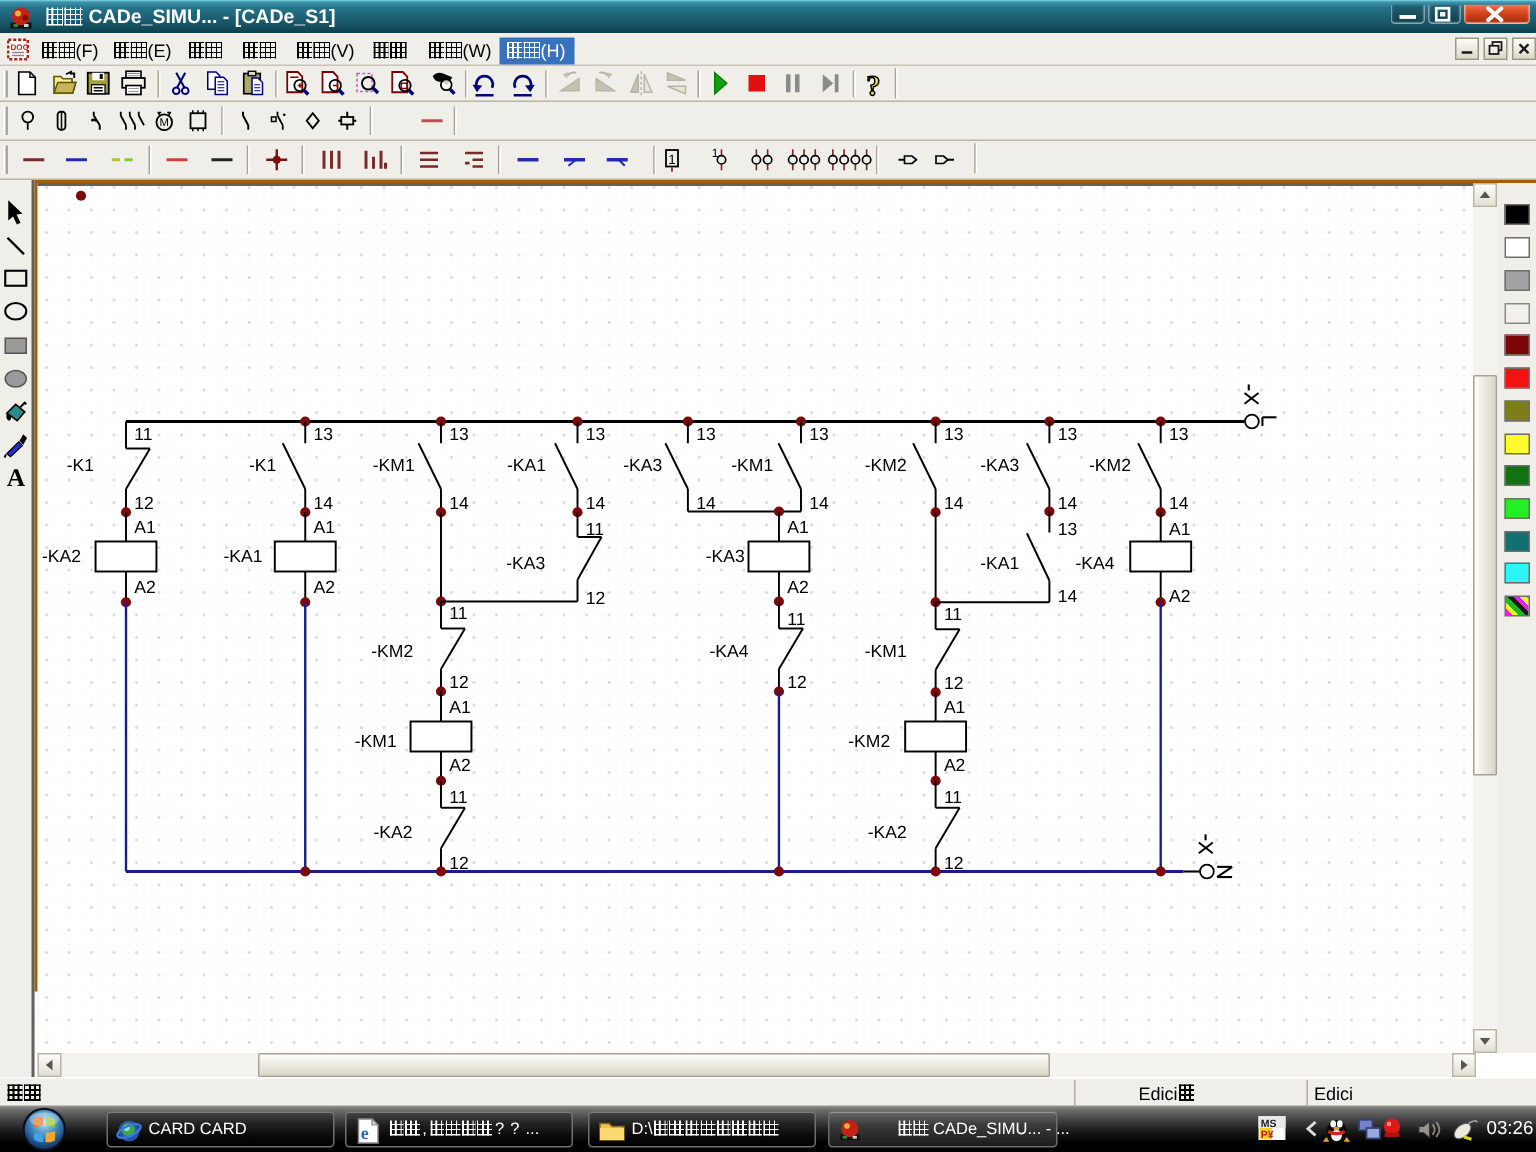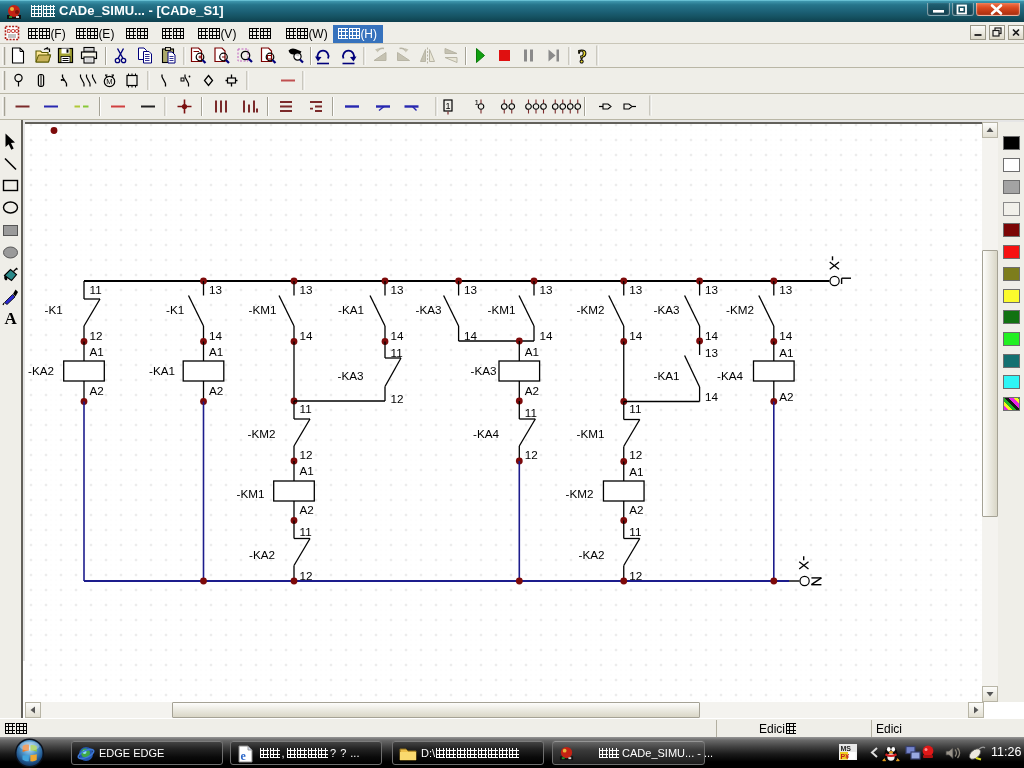--- a/index.html
+++ b/index.html
@@ -1,16 +1,16 @@
 <!DOCTYPE html>
 <html><head><meta charset="utf-8">
 <style>
 *{margin:0;padding:0;box-sizing:border-box}
 html,body{width:1024px;height:768px;overflow:hidden;font-family:"Liberation Sans",sans-serif}
-#root{position:relative;width:1024px;height:661px;background:#e5e5e5}
+#root{position:relative;width:1024px;height:661px;background:#a16207}
 .abs{position:absolute}
 
 .cj{display:inline-block;width:10.5px;height:11px;vertical-align:-1px;margin:0 .6px;
 background-image:repeating-linear-gradient(90deg,currentColor 0 1px,transparent 1px 3.4px),repeating-linear-gradient(0deg,currentColor 0 1px,transparent 1px 3.4px);}
 .cj.s{width:9.5px;height:10px;margin:0 .5px}
 .cj.t{width:11.5px;height:12px;vertical-align:-1.5px}
 
 #title{left:0;top:0;width:1024px;height:22px;background:linear-gradient(180deg,#7fd8e8 0%,#3d95ac 6%,#26758b 22%,#1b5f74 55%,#14505f 80%,#0e3f4e 100%)}
 #title .txt{left:30px;top:3px;color:#fff;font-size:13px;font-weight:bold;letter-spacing:0}
 .tbtn{top:2.5px;height:13px;border-radius:0 0 3px 3px;border:1px solid rgba(255,255,255,.45);border-top:none;box-shadow:inset 0 0 2px rgba(255,255,255,.25)}
@@ -713,21 +713,21 @@
     <path d="M18.6 19.8l-.1 7.4c2.7.5 5.2 0 7.4-1.4l.1-6.9c-2.4.7-4.9 1-7.4.9z" fill="#f0a830"></path>
     <ellipse cx="17.5" cy="9.5" rx="11.5" ry="5.5" fill="rgba(255,255,255,.3)"></ellipse>
   </svg>
   <div class="tkb" style="left:71px;width:152px">
     <svg class="abs" style="left:5px;top:3.5px" width="18" height="18" viewBox="0 0 18 18">
       <circle cx="9" cy="9" r="7" fill="#2456b0"></circle>
           <circle cx="8.5" cy="8" r="4.5" fill="#3fa848"></circle>
           <circle cx="7.5" cy="7" r="2" fill="#8fe0f0"></circle>
       <ellipse cx="9" cy="9" rx="8.3" ry="3.4" fill="none" stroke="#3c78d8" stroke-width="1.6" transform="rotate(-24 9 9)"></ellipse>
     </svg>
-    <div class="lab" style="left:27px">EDGE EDGE</div>
+    <div class="lab" style="left:27px">CARD CARD</div>
   </div>
   <div class="tkb" style="left:230px;width:152px">
     <svg class="abs" style="left:6px;top:3.5px" width="17" height="18" viewBox="0 0 17 18">
       <path d="M2 1h9l4 4v12H2z" fill="#fff" stroke="#888" stroke-width="1"></path>
       <path d="M11 1l4 4h-4z" fill="#cfd8ea" stroke="#888" stroke-width=".8"></path>
       <text x="3.5" y="14.5" font-size="12" font-weight="bold" fill="#2a66c8" font-family="Liberation Serif">e</text>
     </svg>
     <div class="lab" style="left:28px"><span class="cj s"></span><span class="cj s"></span><span style="margin:0 1.5px">,</span><span class="cj s"></span><span class="cj s"></span><span class="cj s"></span><span class="cj s"></span><span style="letter-spacing:4px;margin-left:2px">??</span>...</div>
   </div>
   <div class="tkb" style="left:392px;width:152px">
@@ -774,17 +774,17 @@
       <rect x="85" y="12" width="10" height="3" rx="1" fill="#b01010"></rect>
       <circle cx="88" cy="6.4" r="1.5" fill="#ff9090"></circle>
 
       <path d="M108 8h3l4-3.5v11l-4-3.5h-3z" fill="#9a948a" stroke="#3a3a3a" stroke-width=".8"></path>
       <path d="M117 6.5q3 3.5 0 7M119.5 5q4.2 5 0 10" stroke="#8a857a" stroke-width="1.3" fill="none"></path>
 
       <ellipse cx="137" cy="11" rx="6.5" ry="4" transform="rotate(-40 137 11)" fill="#ece8de" stroke="#555" stroke-width=".8"></ellipse>
       <path d="M141 6q4-3 6-1" stroke="#999" stroke-width="1.2" fill="none"></path>
           <path d="M138 15l5 1.5" stroke="#d8d820" stroke-width="2" fill="none"></path>
     </svg>
-    <div class="abs" style="left:153px;top:8px;color:#fff;font-size:12.5px">11:26</div>
+    <div class="abs" style="left:153px;top:8px;color:#fff;font-size:12.5px">03:26</div>
   </div>
 </div>
 
 </div>
 
 </body></html>

